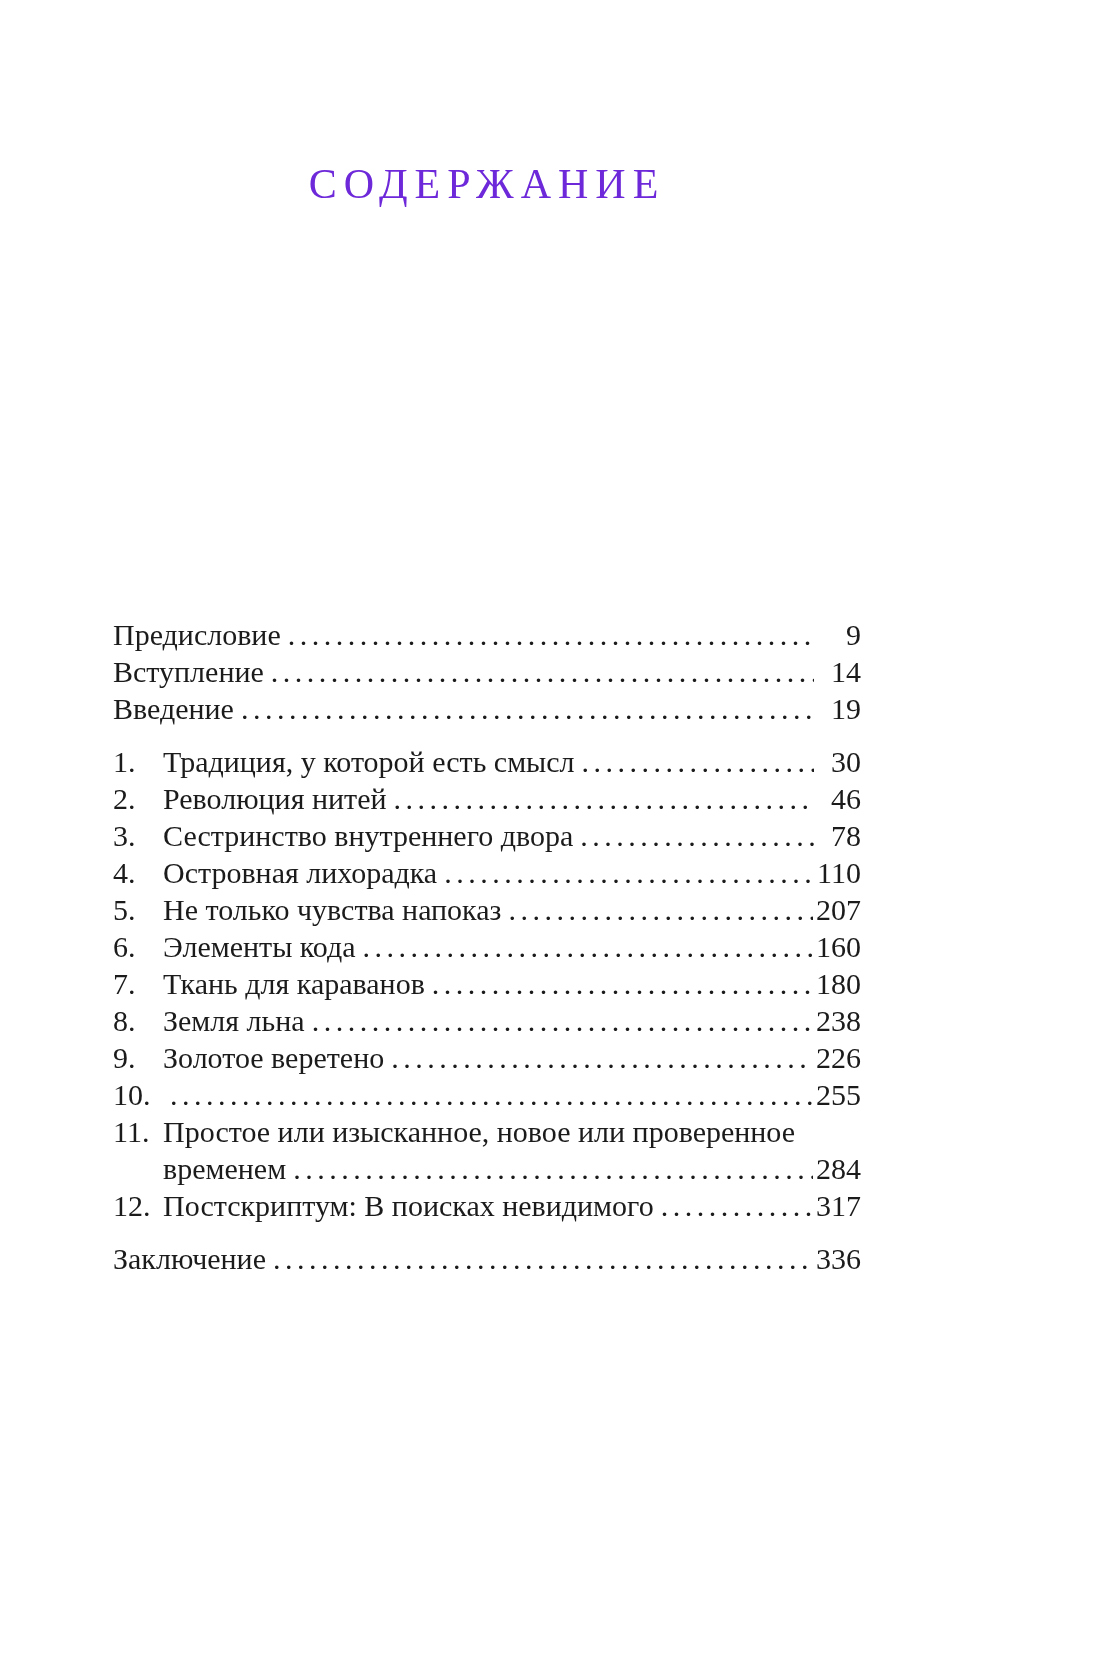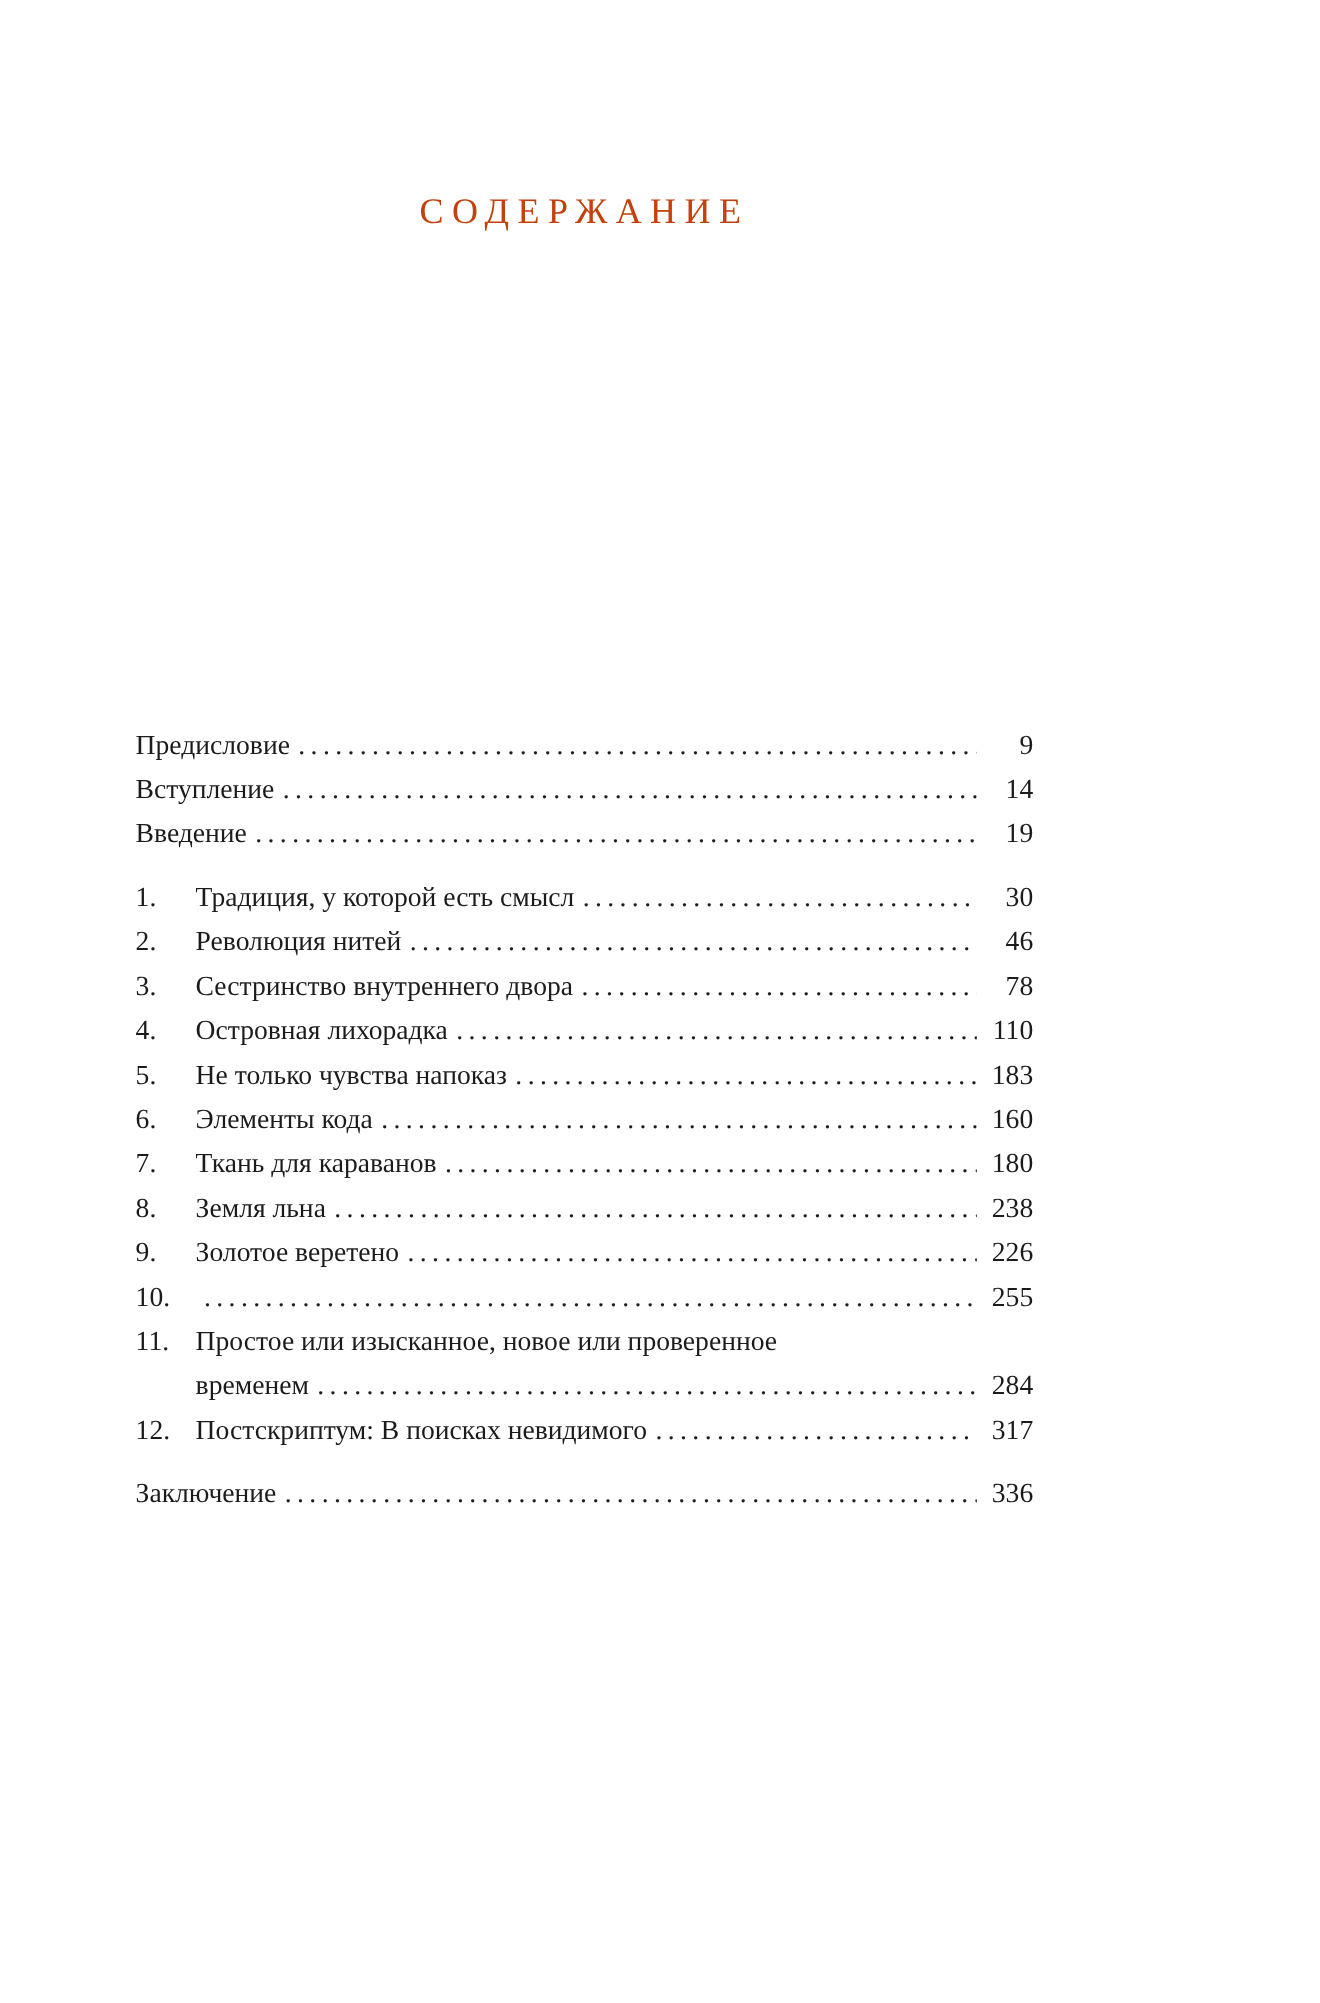--- a/index.html
+++ b/index.html
@@ -19,28 +19,28 @@
   .content {
     position: absolute;
     left: 113px;
     top: 0;
     width: 748px;
     padding-top: 160px;
     box-sizing: border-box;
   }
   .toc-title {
     text-align: center;
-    font-size: 30px;
+    font-size: 42px;
     font-weight: 400;
     letter-spacing: 7px;
-    color: #c2410c;
+    color: #6d28d9;
     margin: 0 0 408px 0;
   }
   .toc-list {
-    font-size: 23px;
+    font-size: 30px;
     line-height: 37px;
   }
   .group {
     margin: 0;
   }
   .group + .group {
     margin-top: 16px;
   }
   .row {
     display: flex;
@@ -134,21 +134,21 @@
         <div class="row">
           <span class="num">4.</span>
           <span class="label">Островная лихорадка</span>
           <span class="leader"></span>
           <span class="pageno">110</span>
         </div>
         <div class="row">
           <span class="num">5.</span>
           <span class="label">Не только чувства напоказ</span>
           <span class="leader"></span>
-          <span class="pageno">183</span>
+          <span class="pageno">207</span>
         </div>
         <div class="row">
           <span class="num">6.</span>
           <span class="label">Элементы кода</span>
           <span class="leader"></span>
           <span class="pageno">160</span>
         </div>
         <div class="row">
           <span class="num">7.</span>
           <span class="label">Ткань для караванов</span>

